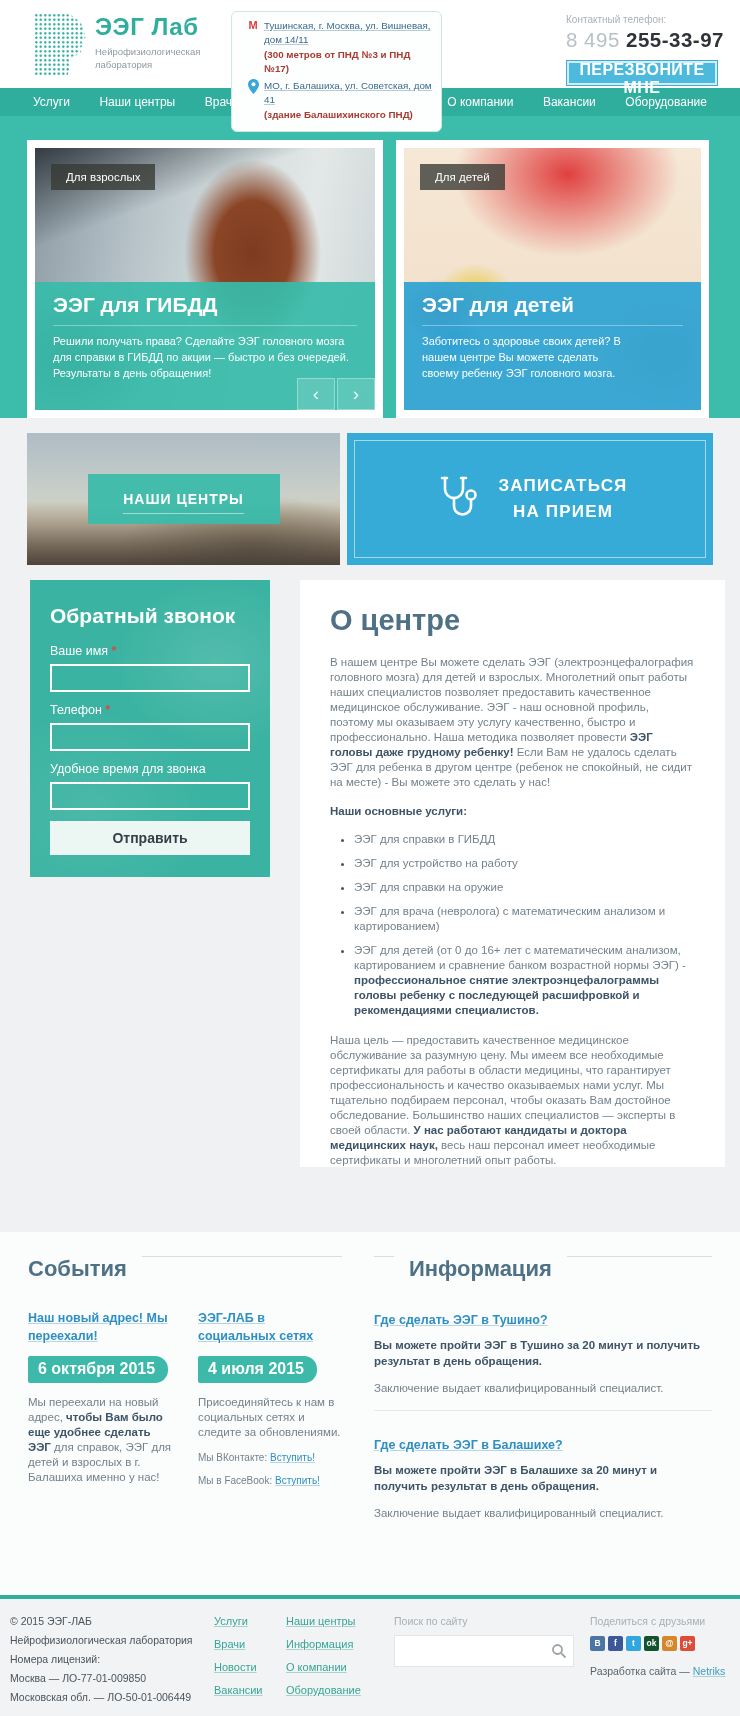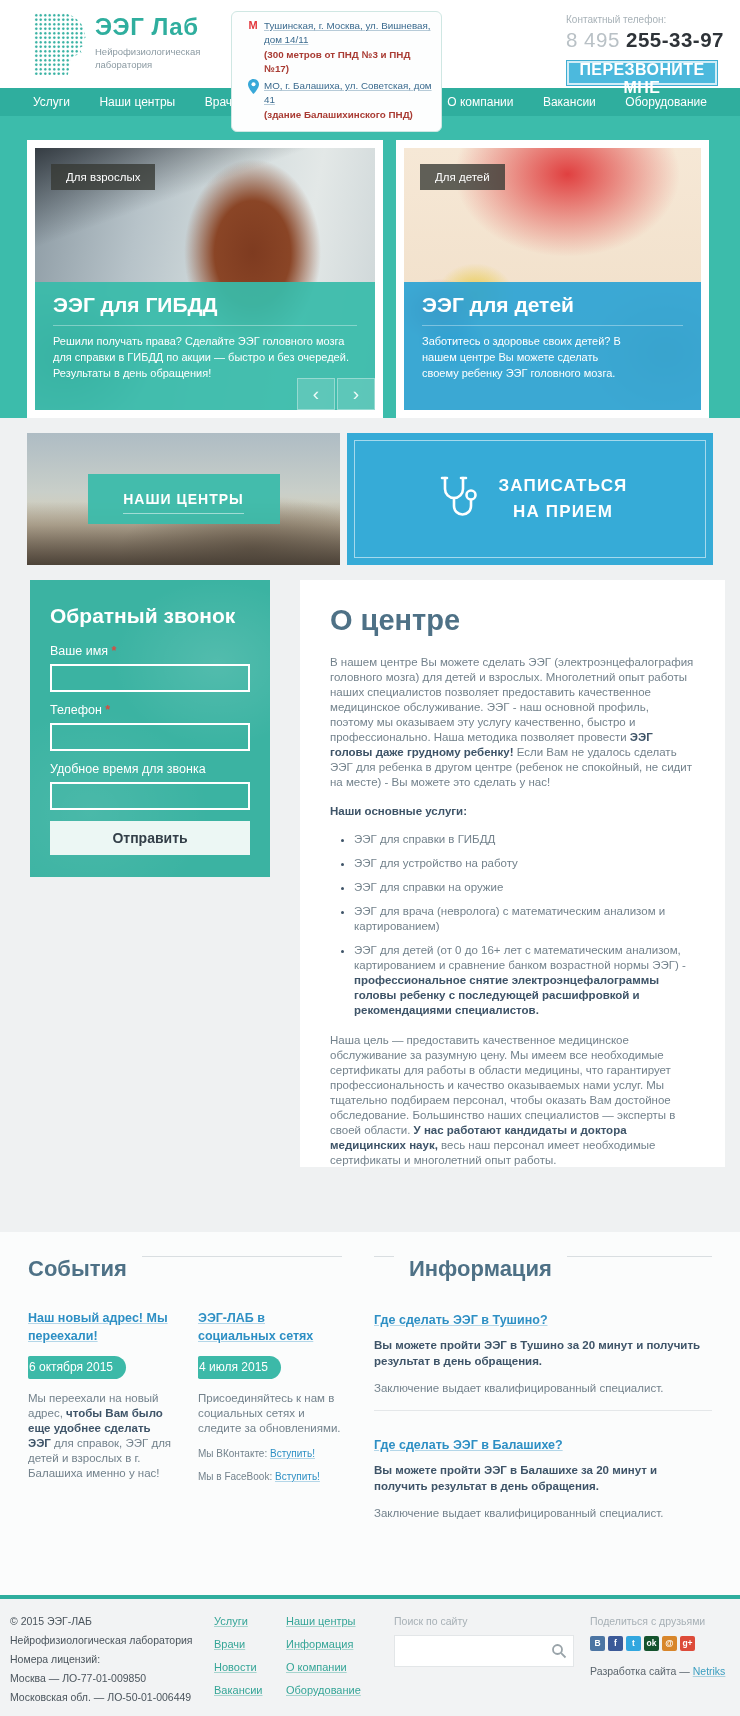--- a/index.html
+++ b/index.html
@@ -100,22 +100,22 @@
 .news-left{width:314px;flex:none}
 .news-right{flex:1}
 .sec-head{display:flex;gap:15px;margin-bottom:24px;height:30px}
 .sec-head h2{font-size:22px;color:#4e7186;font-weight:bold;white-space:nowrap}
 .sec-head .line{flex:1;height:1px;background:#d9dee1}
 .sec-head .stub{width:20px;flex:none;height:1px;background:#d9dee1}
 .ev-row{display:flex;gap:26px}
 .ev{width:144px}
 .ev-title{display:inline-block;font-size:12.5px;font-weight:bold;color:#2d8fc4;line-height:1.4;
   text-decoration:underline;text-decoration-color:rgba(45,143,196,.35);margin-bottom:11px}
-.date-badge{display:inline-block;background:#3cb9a8;color:#fff;font-size:12px;font-weight:normal;
-  padding:4px 13px 5px 1px;border-radius:2px 13px 13px 2px;margin-bottom:12px}
+.date-badge{display:inline-block;background:#3cb9a8;color:#fff;font-size:16px;font-weight:bold;
+  padding:4px 13px 5px 10px;border-radius:2px 13px 13px 2px;margin-bottom:12px}
 .ev p{font-size:11.5px;line-height:15px;color:#73828c;margin-bottom:12px}
 .soc-line{font-size:10px;color:#73828c;margin-bottom:12px}
 .join-link{color:#2d8fc4;text-decoration:underline;text-decoration-color:rgba(45,143,196,.35)}
 .info-title{display:inline-block;font-size:12.5px;font-weight:bold;color:#2d8fc4;
   text-decoration:underline;text-decoration-color:rgba(45,143,196,.35);margin-bottom:11px}
 .info-bold{font-size:11.5px;line-height:15.5px;font-weight:bold;color:#3e5468;margin-bottom:13px}
 .info-text{font-size:11.5px;color:#73828c;margin-bottom:4px}
 .info-div{border:none;border-top:1px solid #e4e7e9;margin:16px 0 24px}
 
 

